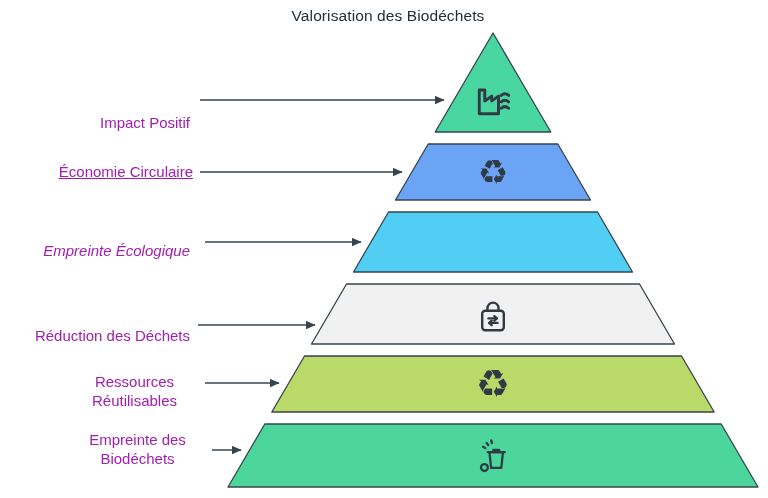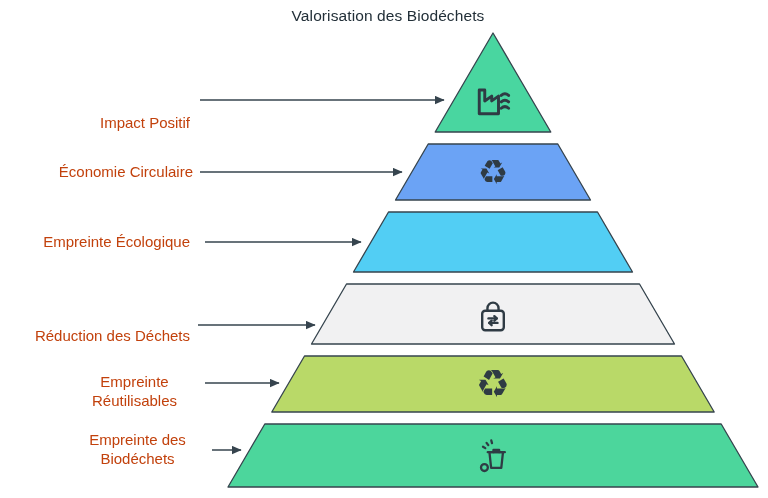--- a/index.html
+++ b/index.html
@@ -8,21 +8,21 @@
     font-family:"Liberation Sans","DejaVu Sans",sans-serif;color:#263844;border-radius:15px;
   }
   .title{
     position:absolute;top:7px;left:233px;width:310px;text-align:center;
     font-size:15.5px;color:#222f38;letter-spacing:.1px;
   }
   .pyramid-svg{position:absolute;top:0;left:0;}
   .lvl{stroke:#36444e;stroke-width:1.3;stroke-linejoin:round;}
   .arrow{stroke:#36444e;stroke-width:1.4;fill:none;}
   .label{
-    position:absolute;font-size:15px;line-height:1.25;color:#c2410c;
+    position:absolute;font-size:15px;line-height:1.25;color:#a21caf;
   }
   .r{text-align:right;}
   .c{text-align:center;}
   .icon{position:absolute;}
   .icon svg{display:block;width:100%;height:100%;}
   .licon path,.licon rect,.licon circle{
     stroke:#2f3b44;stroke-width:1.6;fill:none;stroke-linecap:round;stroke-linejoin:round;
   }
   .licon text{fill:#2f3b44;stroke:none;font-family:"DejaVu Sans",sans-serif;font-weight:bold;}
   .glyph-icon{
@@ -54,24 +54,24 @@
 
     <line class="arrow" x1="200" y1="100" x2="444" y2="100" marker-end="url(#ah)"></line>
     <line class="arrow" x1="200" y1="172" x2="402" y2="172" marker-end="url(#ah)"></line>
     <line class="arrow" x1="205" y1="242" x2="361" y2="242" marker-end="url(#ah)"></line>
     <line class="arrow" x1="198" y1="325" x2="315" y2="325" marker-end="url(#ah)"></line>
     <line class="arrow" x1="205" y1="383" x2="279" y2="383" marker-end="url(#ah)"></line>
     <line class="arrow" x1="212" y1="450" x2="241" y2="450" marker-end="url(#ah)"></line>
   </svg>
 
   <div class="label r" style="top:114px;left:40px;width:150px;">Impact Positif</div>
-  <div class="label r" style="top:163px;left:30px;width:163px;">Économie Circulaire</div>
-  <div class="label r" style="top:233px;left:25px;width:165px;">Empreinte Écologique</div>
+  <div class="label r" style="top:163px;left:30px;width:163px;text-decoration:underline;">Économie Circulaire</div>
+  <div class="label r" style="top:242px;left:25px;width:165px;font-style:italic;">Empreinte Écologique</div>
   <div class="label r" style="top:327px;left:15px;width:175px;text-align:right;">Réduction des Déchets</div>
-  <div class="label c" style="top:373px;left:62px;width:145px;">Empreinte Réutilisables</div>
+  <div class="label c" style="top:373px;left:62px;width:145px;">Ressources Réutilisables</div>
   <div class="label c" style="top:431px;left:80px;width:115px;">Empreinte des Biodéchets</div>
 
   <div class="icon licon" style="top:78px;left:471px;width:44px;height:44px;">
     <svg viewBox="0 0 24 24">
       <path d="M4.5 19.5 V6.5 h3 v6 l3.8 -2.6 v2.6 l3.7 -2.6 V19.5 z"></path>
       <path d="M16.5 9.5 q2 -1.8 4 0"></path>
       <path d="M16.5 13 q2 -1.8 4 0"></path>
       <path d="M16.5 16.5 q2 -1.8 4 0"></path>
     </svg>
   </div>

